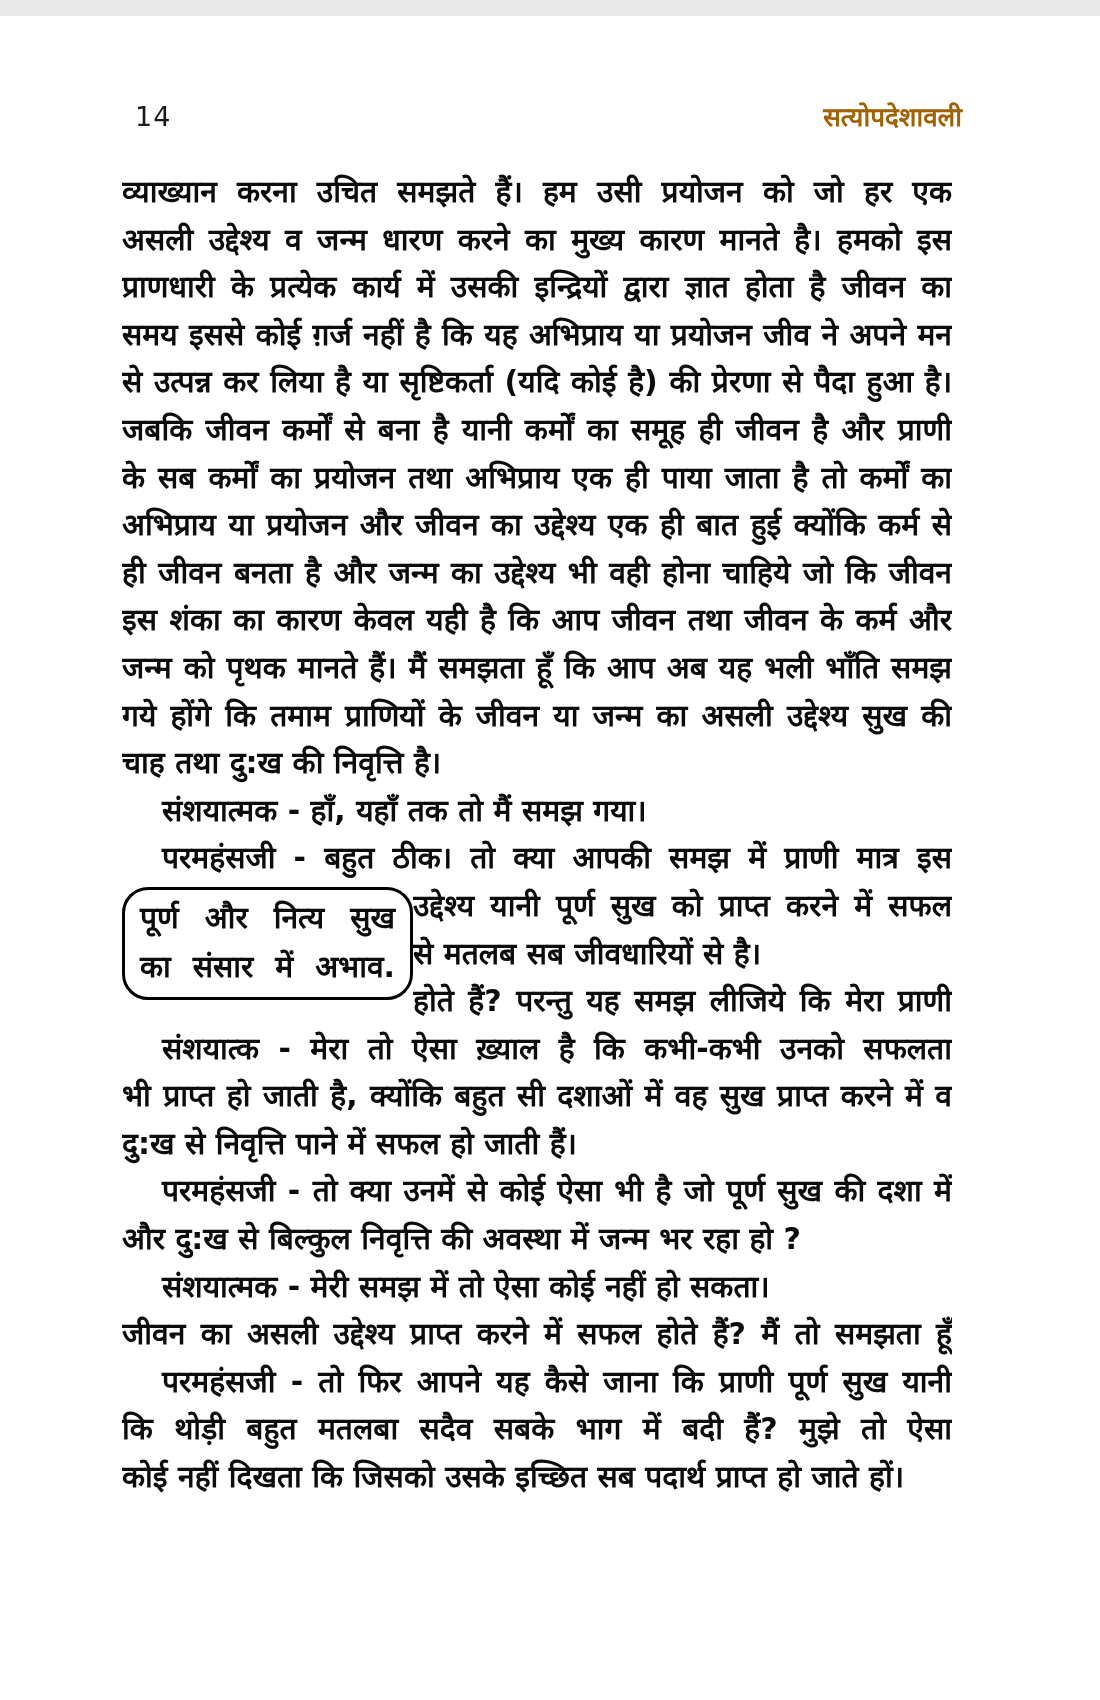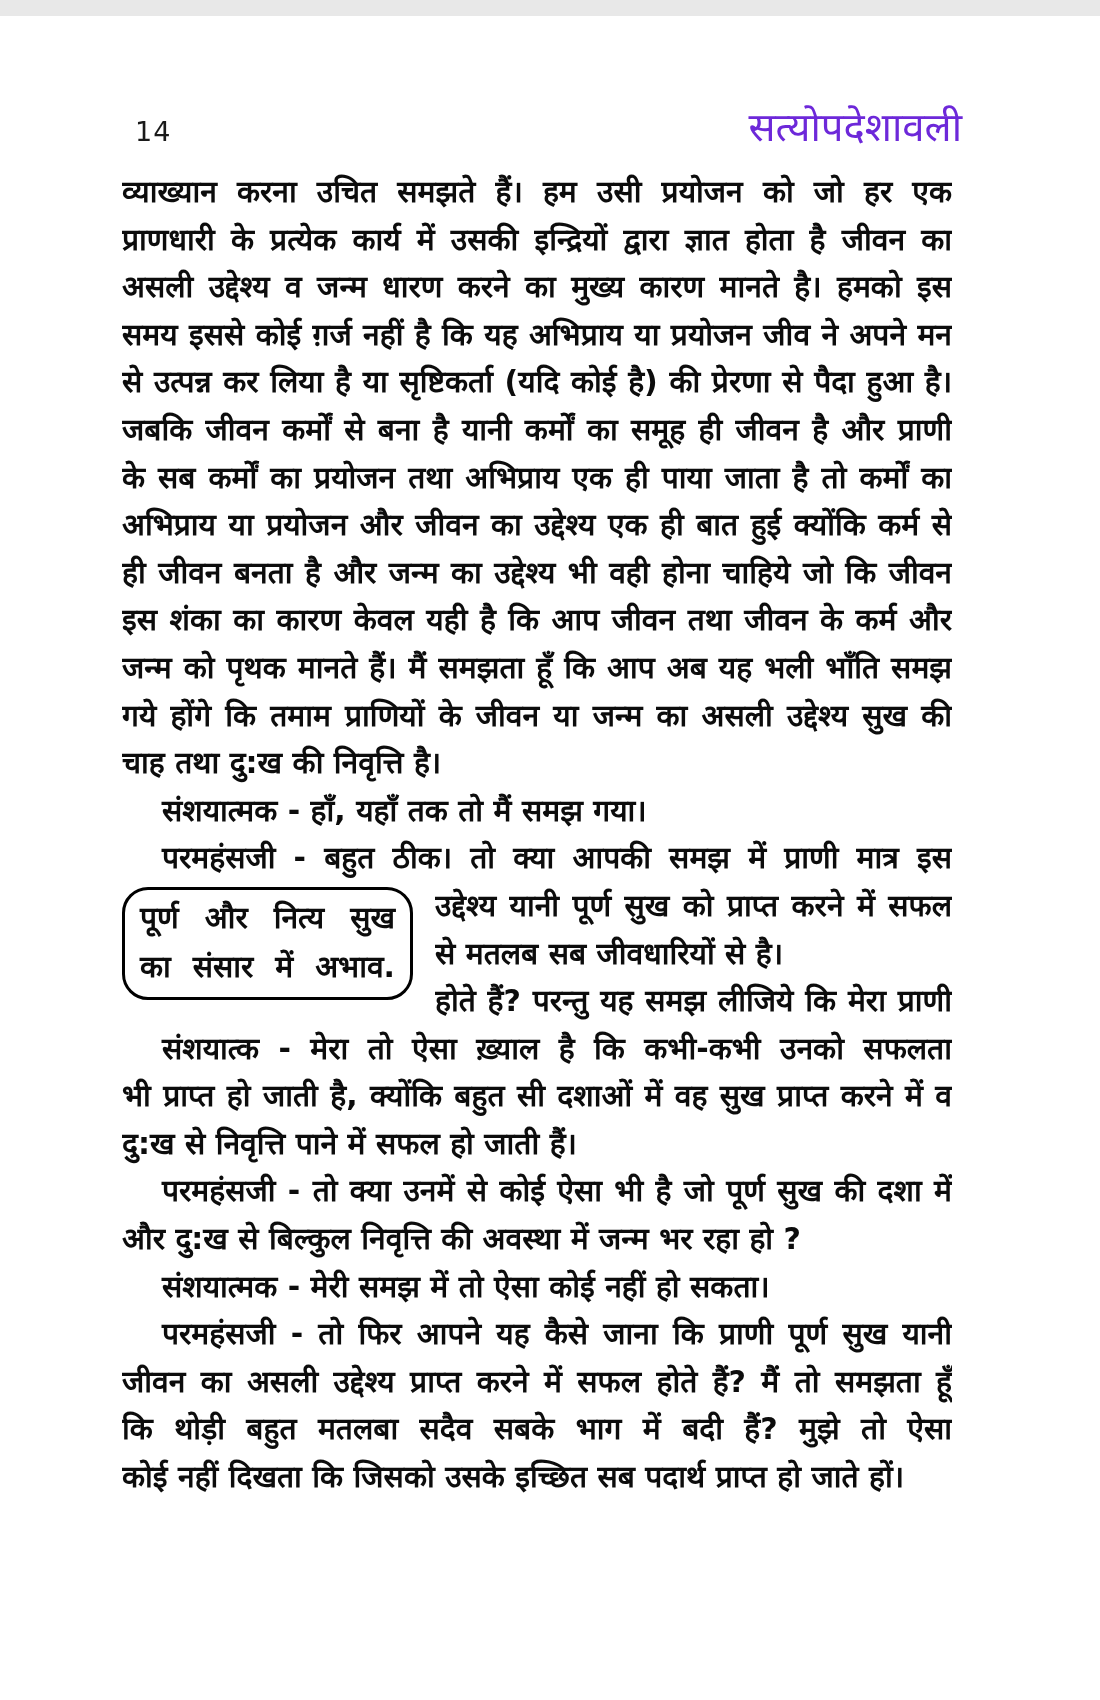--- a/index.html
+++ b/index.html
@@ -27,23 +27,23 @@
     justify-content: space-between;
     align-items: baseline;
   }
   .page-number {
     font-size: 27px;
     font-weight: normal;
     color: #1a1a1a;
     letter-spacing: 1px;
   }
   .book-title {
-    font-size: 40px;
-    font-weight: normal;
-    color: #6d28d9;
+    font-size: 26px;
+    font-weight: bold;
+    color: #a16207;
   }
   .body-text {
     position: absolute;
     top: 152px;
     left: 122px;
     width: 830px;
   }
   .para { margin: 0; }
   .line {
     font-size: 30px;
@@ -55,21 +55,20 @@
     text-align-last: left;
   }
   .line.fill {
     text-align: justify;
     text-align-last: justify;
   }
   .line.indent { padding-left: 40px; text-align: center; }
   .boxwrap-row {
     display: flex;
     align-items: flex-start;
-    gap: 22px;
   }
   .sidebox {
     flex: 0 0 auto;
     width: 255px;
     margin-top: 5px;
     border: 3px solid #000;
     border-radius: 26px;
     padding: 3px 15px 6px 15px;
     background: #fff;
   }
@@ -86,22 +85,22 @@
 <body>
 
 <div class="page">
   <div class="header">
     <span class="page-number">14</span>
     <span class="book-title">सत्योपदेशावली</span>
   </div>
   <div class="body-text">
       <div class="para">
         <div class="line fill">व्याख्यान करना उचित समझते हैं। हम उसी प्रयोजन को जो हर एक</div>
+        <div class="line fill">असली उद्देश्य व जन्म धारण करने का मुख्य कारण मानते है। हमको इस</div>
         <div class="line fill">प्राणधारी के प्रत्येक कार्य में उसकी इन्द्रियों द्वारा ज्ञात होता है जीवन का</div>
-        <div class="line fill">असली उद्देश्य व जन्म धारण करने का मुख्य कारण मानते है। हमको इस</div>
         <div class="line fill">समय इससे कोई ग़र्ज नहीं है कि यह अभिप्राय या प्रयोजन जीव ने अपने मन</div>
         <div class="line fill">से उत्पन्न कर लिया है या सृष्टिकर्ता (यदि कोई है) की प्रेरणा से पैदा हुआ है।</div>
         <div class="line fill">जबकि जीवन कर्मों से बना है यानी कर्मों का समूह ही जीवन है और प्राणी</div>
         <div class="line fill">के सब कर्मों का प्रयोजन तथा अभिप्राय एक ही पाया जाता है तो कर्मों का</div>
         <div class="line fill">अभिप्राय या प्रयोजन और जीवन का उद्देश्य एक ही बात हुई क्योंकि कर्म से</div>
         <div class="line fill">ही जीवन बनता है और जन्म का उद्देश्य भी वही होना चाहिये जो कि जीवन</div>
         <div class="line fill">इस शंका का कारण केवल यही है कि आप जीवन तथा जीवन के कर्म और</div>
         <div class="line fill">जन्म को पृथक मानते हैं। मैं समझता हूँ कि आप अब यह भली भाँति समझ</div>
         <div class="line fill">गये होंगे कि तमाम प्राणियों के जीवन या जन्म का असली उद्देश्य सुख की</div>
         <div class="line">चाह तथा दु:ख की निवृत्ति है।</div>
@@ -119,19 +118,19 @@
           <div class="line fill">होते हैं? परन्तु यह समझ लीजिये कि मेरा प्राणी</div>
         </div>
       </div>
       <div class="para">
         <div class="line indent fill">संशयात्क - मेरा तो ऐसा ख़्याल है कि कभी-कभी उनको सफलता</div>
         <div class="line fill">भी प्राप्त हो जाती है, क्योंकि बहुत सी दशाओं में वह सुख प्राप्त करने में व</div>
         <div class="line">दु:ख से निवृत्ति पाने में सफल हो जाती हैं।</div>
         <div class="line indent fill">परमहंसजी - तो क्या उनमें से कोई ऐसा भी है जो पूर्ण सुख की दशा में</div>
         <div class="line">और दु:ख से बिल्कुल निवृत्ति की अवस्था में जन्म भर रहा हो ?</div>
         <div class="line indent">संशयात्मक - मेरी समझ में तो ऐसा कोई नहीं हो सकता।</div>
+        <div class="line fill">जीवन का असली उद्देश्य प्राप्त करने में सफल होते हैं? मैं तो समझता हूँ</div>
         <div class="line indent fill">परमहंसजी - तो फिर आपने यह कैसे जाना कि प्राणी पूर्ण सुख यानी</div>
-        <div class="line fill">जीवन का असली उद्देश्य प्राप्त करने में सफल होते हैं? मैं तो समझता हूँ</div>
         <div class="line fill">कि थोड़ी बहुत मतलबा सदैव सबके भाग में बदी हैं? मुझे तो ऐसा</div>
         <div class="line">कोई नहीं दिखता कि जिसको उसके इच्छित सब पदार्थ प्राप्त हो जाते हों।</div>
       </div>
     </div>
 </div>
 
 </body></html>

